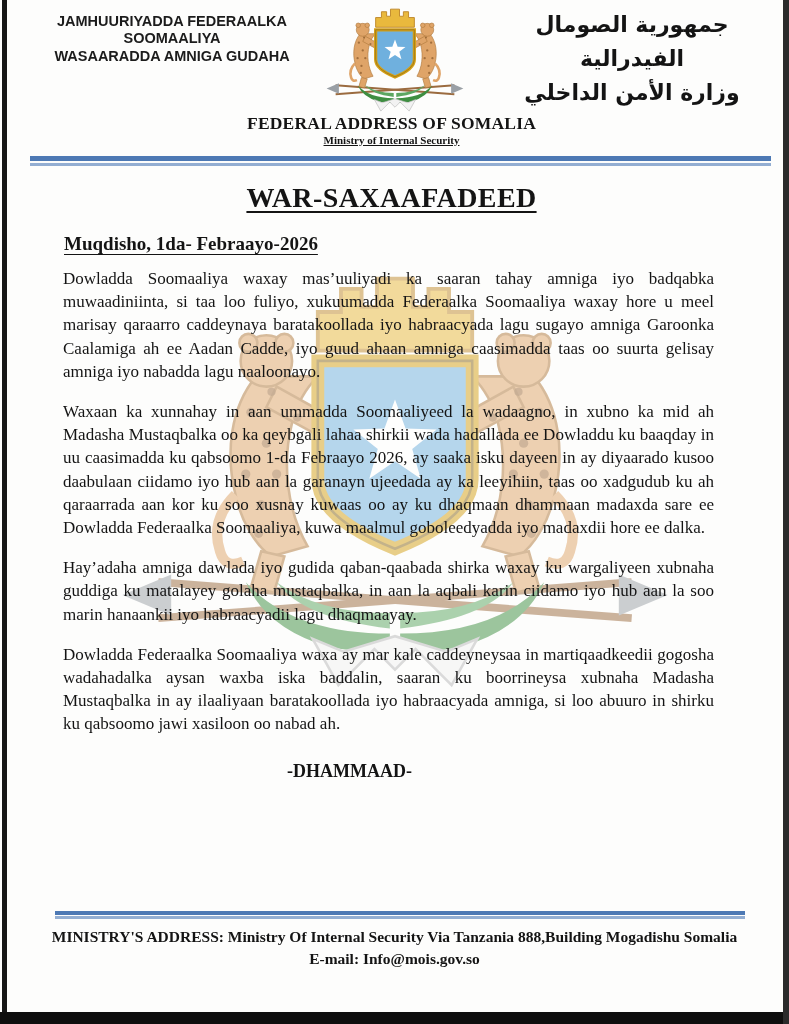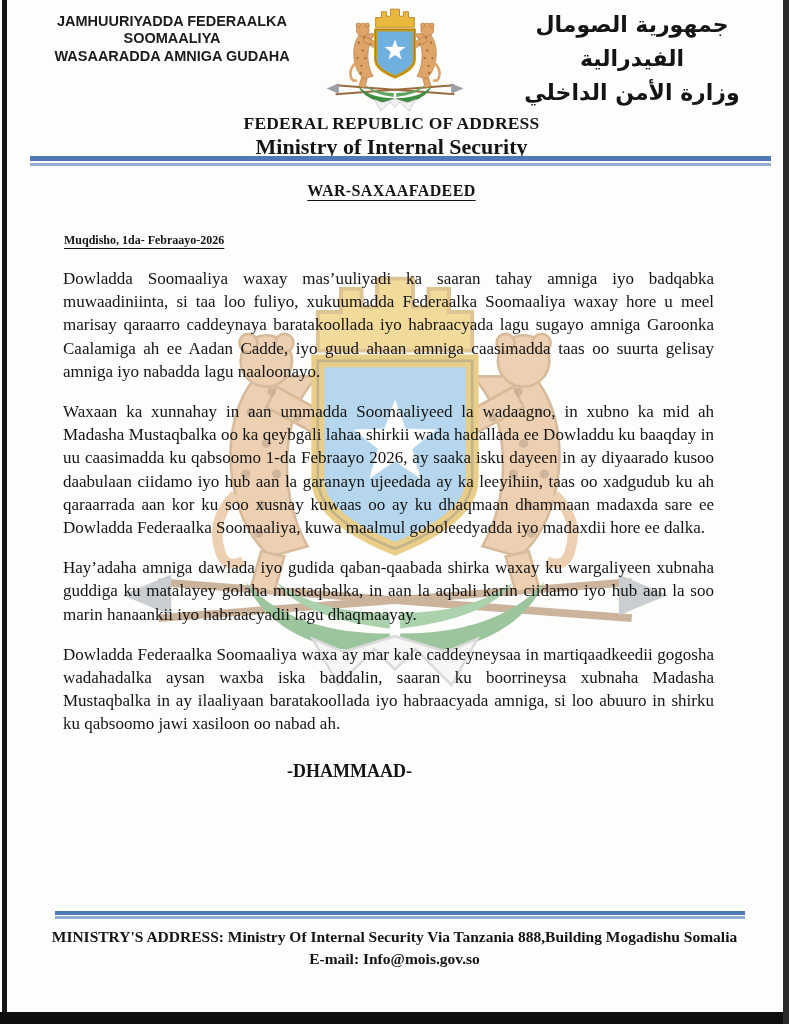--- a/index.html
+++ b/index.html
@@ -12,32 +12,32 @@
   
   .hdr-left{position:absolute;left:52px;top:13px;width:240px;text-align:center;
             font-family:"Liberation Sans",sans-serif;font-weight:bold;font-size:14.5px;
             line-height:1.2;color:#1c1c1c;}
   .emblem-header{position:absolute;left:321px;top:4px;width:148px;height:120px;}
   .hdr-arabic{position:absolute;right:12px;top:8px;width:278px;text-align:center;direction:rtl;
               font-family:"DejaVu Sans",sans-serif;font-weight:bold;font-size:22px;line-height:1.55;}
   .hdr-country{position:absolute;left:0;top:113px;width:100%;text-align:center;
                font-weight:bold;font-size:17.5px;letter-spacing:.2px;}
   .hdr-ministry{position:absolute;left:0;top:134px;width:100%;text-align:center;
-                font-weight:bold;font-size:22px;}
+                font-weight:bold;font-size:11px;text-decoration:underline;}
   
   .rule-main{position:absolute;left:30px;top:156px;width:741px;z-index:2;}
   .rule-foot{position:absolute;left:55px;top:0;width:690px;}
   .rl-a{height:5px;background:#4d79b4;}
   .rl-gap{height:2px;background:transparent;}
   .rl-b{height:3px;background:#93aed2;}
 
   .title-wrap{position:absolute;left:0;top:182px;width:100%;text-align:center;z-index:2;}
-  .title-wrap span{font-weight:bold;font-size:16px;letter-spacing:.4px;
+  .title-wrap span{font-weight:bold;font-size:28px;letter-spacing:.4px;
                    text-decoration:underline;text-underline-offset:4px;}
-  .dateline{position:absolute;left:64px;top:233px;font-weight:bold;font-size:12px;z-index:2;
+  .dateline{position:absolute;left:64px;top:233px;font-weight:bold;font-size:19px;z-index:2;
             text-decoration:underline;text-underline-offset:4px;}
 
   
   .watermark{position:absolute;left:112px;top:258px;width:566px;height:480px;opacity:.5;z-index:0;}
 
   
   .bodytext{position:absolute;left:63px;top:267px;width:663px;z-index:1;
             font-size:17px;line-height:23.2px;text-align:justify;}
   .bodytext p{margin:0 12px 17px 0;}
   .closing{margin-top:24px;text-align:center;font-weight:bold;font-size:18px;
@@ -114,21 +114,21 @@
 
   <svg class="emblem-header" viewBox="0 0 220 186" preserveAspectRatio="xMidYMin meet">
       <use href="#emblem"></use>
     </svg>
 
   <div class="hdr-arabic">
     <div>جمهورية الصومال الفيدرالية</div>
     <div>وزارة الأمن الداخلي</div>
   </div>
 
-  <div class="hdr-country">FEDERAL REPUBLIC OF ADDRESS</div>
+  <div class="hdr-country">FEDERAL ADDRESS OF SOMALIA</div>
   <div class="hdr-ministry">Ministry of Internal Security</div>
 
   <div class="rule-main">
     <div class="rl-a"></div>
       <div class="rl-gap"></div>
       <div class="rl-b"></div>
   </div>
 
   <div class="title-wrap">
     <span>WAR-SAXAAFADEED</span>

